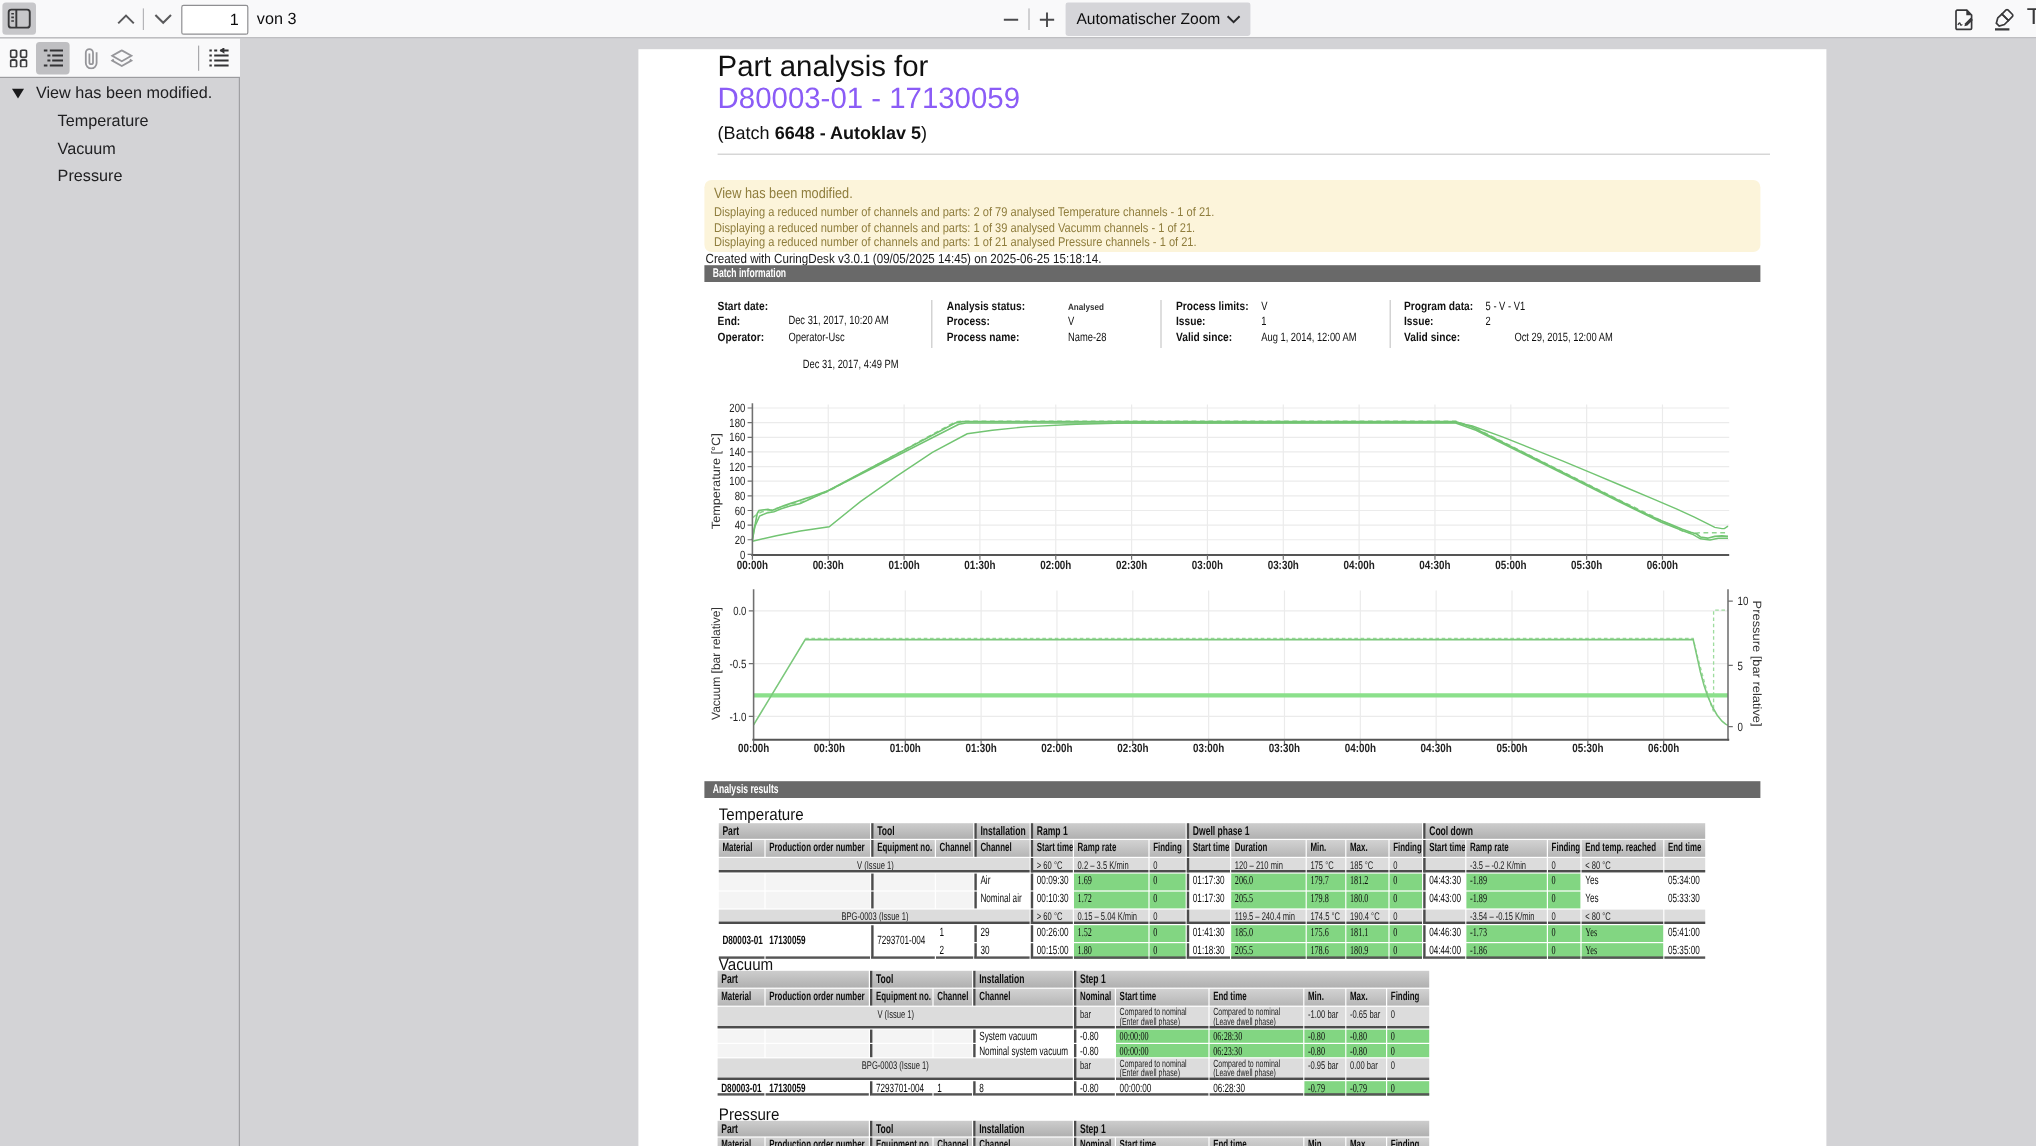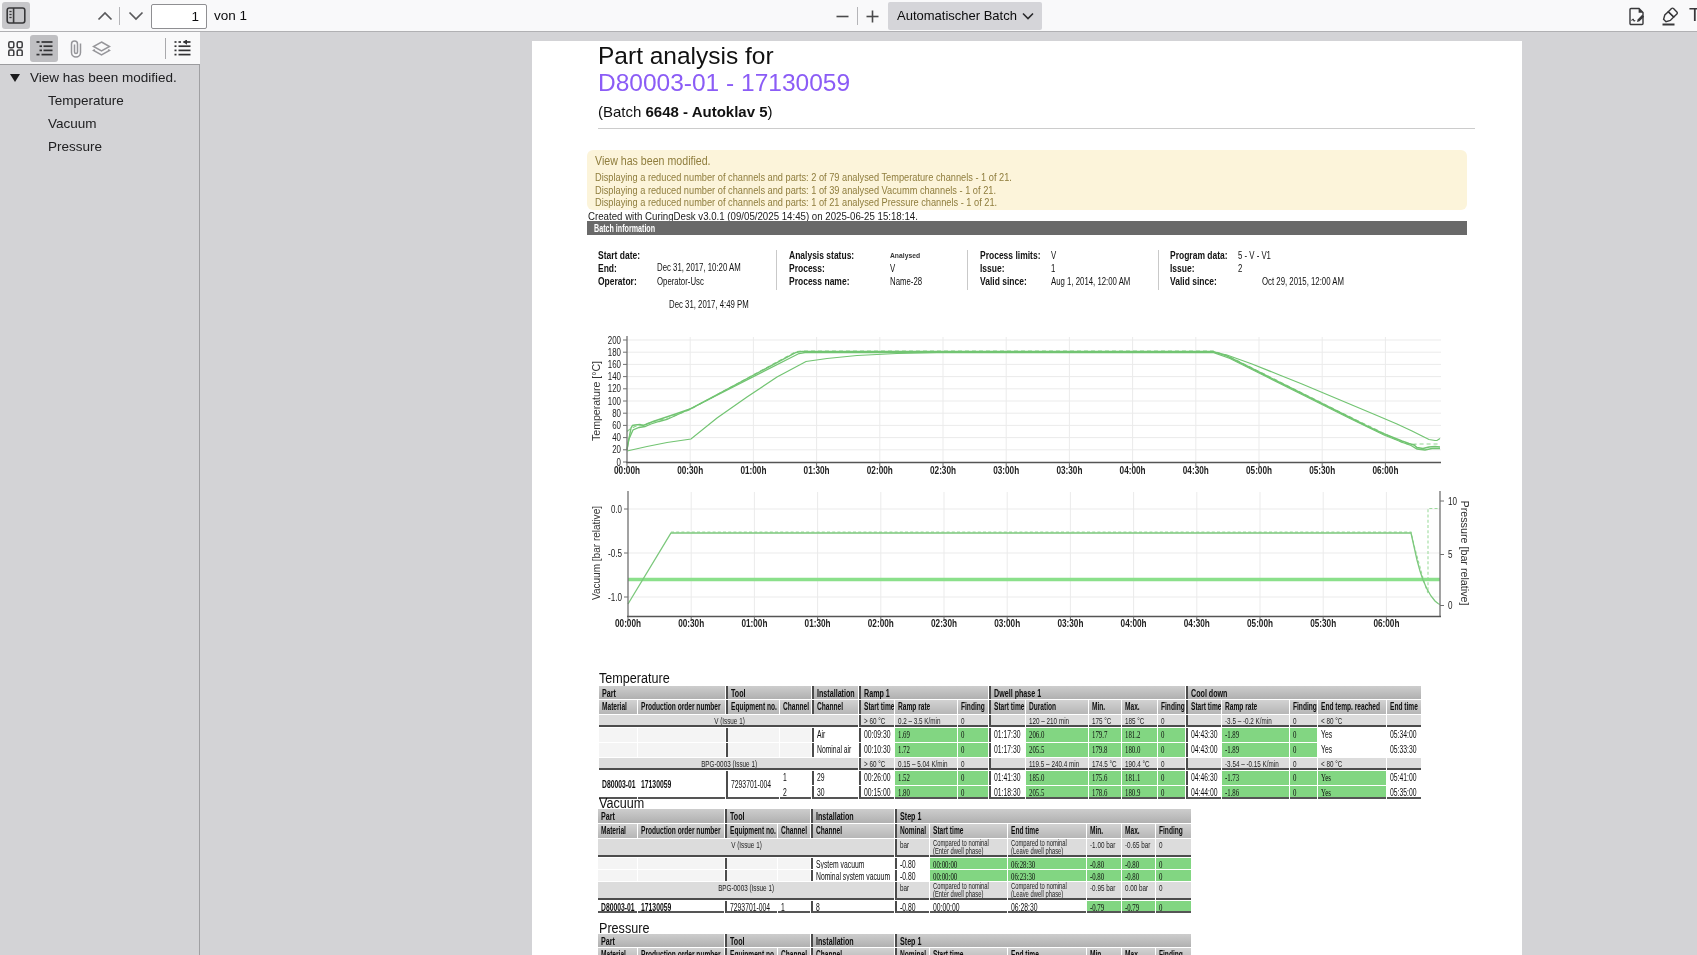--- a/index.html
+++ b/index.html
@@ -46,31 +46,31 @@
     <line x1="3.4" y1="11.5" x2="5.6" y2="11.5" stroke="#38383a" stroke-width="1.3"></line>
   </svg>
   <svg class="abs" style="left:97px; top:11px;" width="16" height="10" viewBox="0 0 16 10">
       <polyline points="1.5,8.5 8,2 14.5,8.5" stroke="#5a5a5c" stroke-width="1.7" fill="none"></polyline>
     </svg>
   <div class="seph" style="left:119px; top:7px; height:18px;"></div>
   <svg class="abs" style="left:128px; top:11px;" width="16" height="10" viewBox="0 0 16 10">
       <polyline points="1.5,1.5 8,8 14.5,1.5" stroke="#5a5a5c" stroke-width="1.7" fill="none"></polyline>
     </svg>
   <div class="abs" style="left:151px; top:4px; width:56px; height:25px; background:#fff; border:1px solid #8f8f92; border-radius:2px; font-size:13.5px; color:#0c0c0d; text-align:right; line-height:23px; padding-right:7px;">1</div>
-  <div class="abs" style="left:214px; top:0; height:32px; line-height:32px; font-size:13.5px; color:#0c0c0d;">von 1</div>
+  <div class="abs" style="left:214px; top:0; height:32px; line-height:32px; font-size:13.5px; color:#0c0c0d;">von 3</div>
   <svg class="abs" style="left:836px; top:15px;" width="13" height="3" viewBox="0 0 13 3">
       <line x1="0.5" y1="1.5" x2="12.5" y2="1.5" stroke="#4a4a4c" stroke-width="1.6"></line>
     </svg>
   <div class="seph" style="left:857px; top:7px; height:18px;"></div>
   <svg class="abs" style="left:866px; top:10px;" width="13" height="13" viewBox="0 0 13 13">
       <line x1="0.5" y1="6.5" x2="12.5" y2="6.5" stroke="#4a4a4c" stroke-width="1.6"></line>
       <line x1="6.5" y1="0.5" x2="6.5" y2="12.5" stroke="#4a4a4c" stroke-width="1.6"></line>
     </svg>
   <div class="abs" style="left:888px; top:2px; width:154px; height:28px; background:#d5d5d9; border-radius:2px;">
-    <span style="position:absolute; left:9px; top:0; line-height:28px; font-size:13px; color:#0c0c0d;">Automatischer Batch</span>
+    <span style="position:absolute; left:9px; top:0; line-height:28px; font-size:13px; color:#0c0c0d;">Automatischer Zoom</span>
     <svg style="position:absolute; right:8px; top:10px;" width="12" height="8" viewBox="0 0 12 8">
         <polyline points="1,1.5 6,6.5 11,1.5" stroke="#2a2a2c" stroke-width="1.6" fill="none"></polyline>
       </svg>
   </div>
 
   <svg class="abs" style="left:1628px; top:7px;" width="19" height="19" viewBox="0 0 19 19">
     <path d="M3,1.5 h8 l4,4 v11 a1,1 0 0 1 -1,1 h-11 a1,1 0 0 1 -1,-1 v-14 a1,1 0 0 1 1,-1 z" stroke="#38383a" stroke-width="1.4" fill="none"></path>
     <path d="M10.6,1.2 l4.6,4.6 h-4.6 z" fill="#38383a"></path>
     <path d="M9.6,12.4 l4.6-4.6 1.9,1.9 -4.6,4.6 -2.5,0.6 z" fill="#38383a"></path>
     <path d="M3.6,13.8 c0.9,-2.2 1.9,-2 2.1,-0.4 c0.1,0.9 0.9,0.6 1.5,-0.1" stroke="#38383a" stroke-width="1.1" fill="none"></path>
@@ -338,20 +338,21 @@
             <text x="546.6" y="139" textLength="26" lengthAdjust="spacingAndGlyphs">04:00h</text>
             <text x="609.8" y="139" textLength="26" lengthAdjust="spacingAndGlyphs">04:30h</text>
             <text x="673" y="139" textLength="26" lengthAdjust="spacingAndGlyphs">05:00h</text>
             <text x="736.2" y="139" textLength="26" lengthAdjust="spacingAndGlyphs">05:30h</text>
             <text x="799.4" y="139" textLength="26" lengthAdjust="spacingAndGlyphs">06:00h</text>
     </g>
     <text x="13" y="65" font-size="10" fill="#333" text-anchor="middle" transform="rotate(-90 13 65)" textLength="94" lengthAdjust="spacingAndGlyphs">Vacuum [bar relative]</text>
     <text x="874" y="65" font-size="10" fill="#333" text-anchor="middle" transform="rotate(90 874 65)" textLength="105" lengthAdjust="spacingAndGlyphs">Pressure [bar relative]</text>
   </svg>
   </div>
+  <div class="bar" style="top:610px;"><span class="cx68">Analysis results</span></div>
   <div class="abs" style="left:67px; top:629px; font-size:14px; color:#111;"><span class="cx90">Temperature</span></div>
   <div id="temptable" class="tgrid abs" style="left:67px; top:645px; width:822px; grid-template-columns:38px 87px 53px 31px 46px 35px 62px 30px 36px 62px 32px 35px 27px 35px 67px 27px 68px 34px; grid-template-rows:13px 14px 12px 14px 14px 12px 14px 13px;">
 
     <div class="gh" style="grid-column:1/3;"><span>Part</span></div>
     <div class="gh gl" style="grid-column:3/5;"><span>Tool</span></div>
     <div class="gh gl" style="grid-column:5/6;"><span>Installation</span></div>
     <div class="gh gl" style="grid-column:6/9;"><span>Ramp 1</span></div>
     <div class="gh gl" style="grid-column:9/14;"><span>Dwell phase 1</span></div>
     <div class="gh gl" style="grid-column:14/19;"><span>Cool down</span></div>
 

